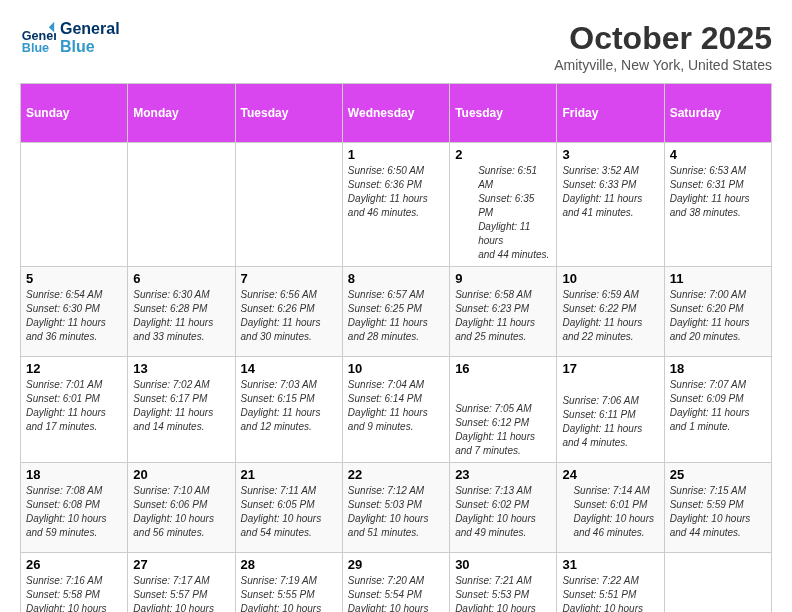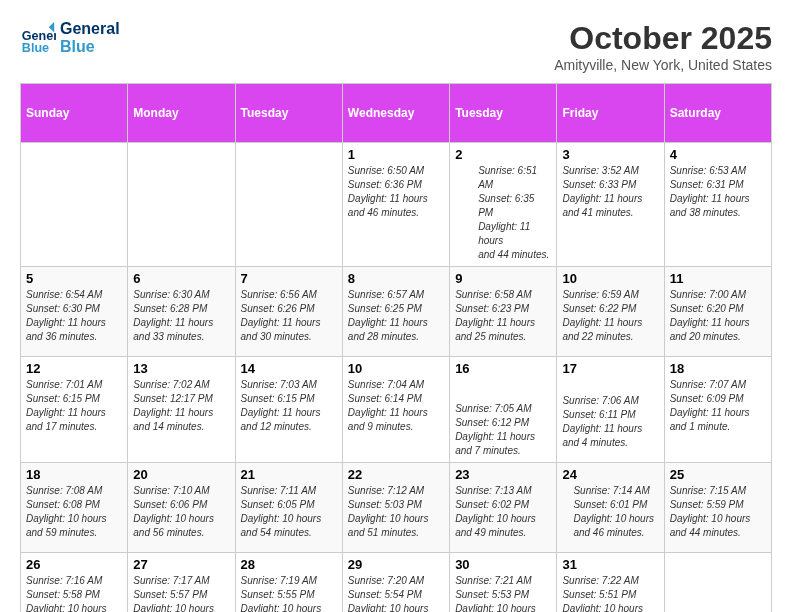--- a/index.html
+++ b/index.html
@@ -195,28 +195,28 @@
           <div class="day-info" style="white-space: pre-line;">Sunrise: 7:00 AM
 Sunset: 6:20 PM
 Daylight: 11 hours
 and 20 minutes.</div>
         </td>
       </tr>
       <tr>
         <td>
           <span class="day-num">12</span>
           <div class="day-info" style="white-space: pre-line;">Sunrise: 7:01 AM
-Sunset: 6:15 PM
+Sunset: 6:01 PM
 Daylight: 11 hours
 and 17 minutes.</div>
         </td>
         <td>
           <span class="day-num">13</span>
           <div class="day-info" style="white-space: pre-line;">Sunrise: 7:02 AM
-Sunset: 12:17 PM
+Sunset: 6:17 PM
 Daylight: 11 hours
 and 14 minutes.</div>
         </td>
         <td>
           <span class="day-num">14</span>
           <div class="day-info" style="white-space: pre-line;">Sunrise: 7:03 AM
 Sunset: 6:15 PM
 Daylight: 11 hours
 and 12 minutes.</div>
         </td>

